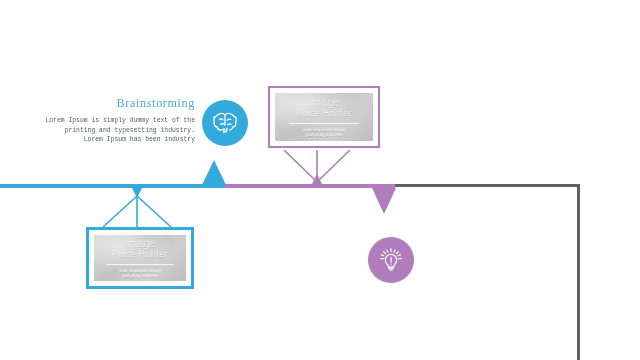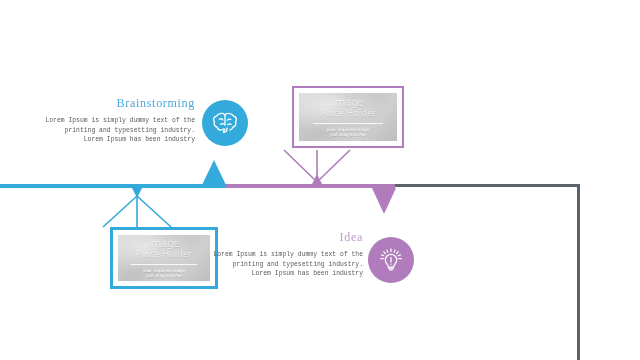--- a/index.html
+++ b/index.html
@@ -118,21 +118,20 @@
     color: #555b60;
     margin: 0;
   }
 
   
   .placeholder {
     position: absolute;
     background: #ffffff;
     padding: 5px;
     box-sizing: border-box;
-    margin-left: 24px;
   }
   #placeholder-top {
     left: 268px; top: 86px;
     width: 112px; height: 62px;
     border: 2px solid #b07cbc;
   }
   #placeholder-bottom {
     left: 86px; top: 227px;
     width: 108px; height: 62px;
     border: 3px solid #33a9dc;
@@ -239,26 +238,20 @@
   <div class="placeholder" id="placeholder-bottom">
     <div class="ph-inner">
       <div class="ph-title">Image</div>
       <div class="ph-sub">Place Holder</div>
       <div class="ph-rule"></div>
       <div class="ph-hint">your required image</div>
       <div class="ph-hint">just drag into me</div>
     </div>
   </div>
 
-  <div class="textblock" id="text-idea">
-    <div class="heading" id="heading-idea">Idea</div>
-    <div class="body">Lorem Ipsum is simply dummy text of the</div>
-    <div class="body">printing and typesetting industry.</div>
-    <div class="body">Lorem Ipsum has been industry</div>
-  </div>
 
   <div class="icon-badge" id="badge-idea">
     <svg width="28" height="28" viewBox="0 0 32 32">
       <g fill="none" stroke="#ffffff" stroke-width="1.4" stroke-linecap="round" stroke-linejoin="round">
         <path d="M16 9.5c-3.6 0-6.5 2.9-6.5 6.5 0 2.4 1.3 4.1 2.4 5.3 0.6 0.7 0.9 1.3 0.9 2.1v0.7h6.4v-0.7c0-0.8 0.3-1.4 0.9-2.1 1.1-1.2 2.4-2.9 2.4-5.3 0-3.6-2.9-6.5-6.5-6.5z"></path>
         <path d="M13.3 25.4h5.4"></path>
         <path d="M14.2 27.2h3.6"></path>
         <path d="M16 13.2v5.2"></path>
         <circle cx="16" cy="20.8" r="0.75" fill="#ffffff" stroke="none"></circle>
         <path d="M16 3.2v3"></path>

